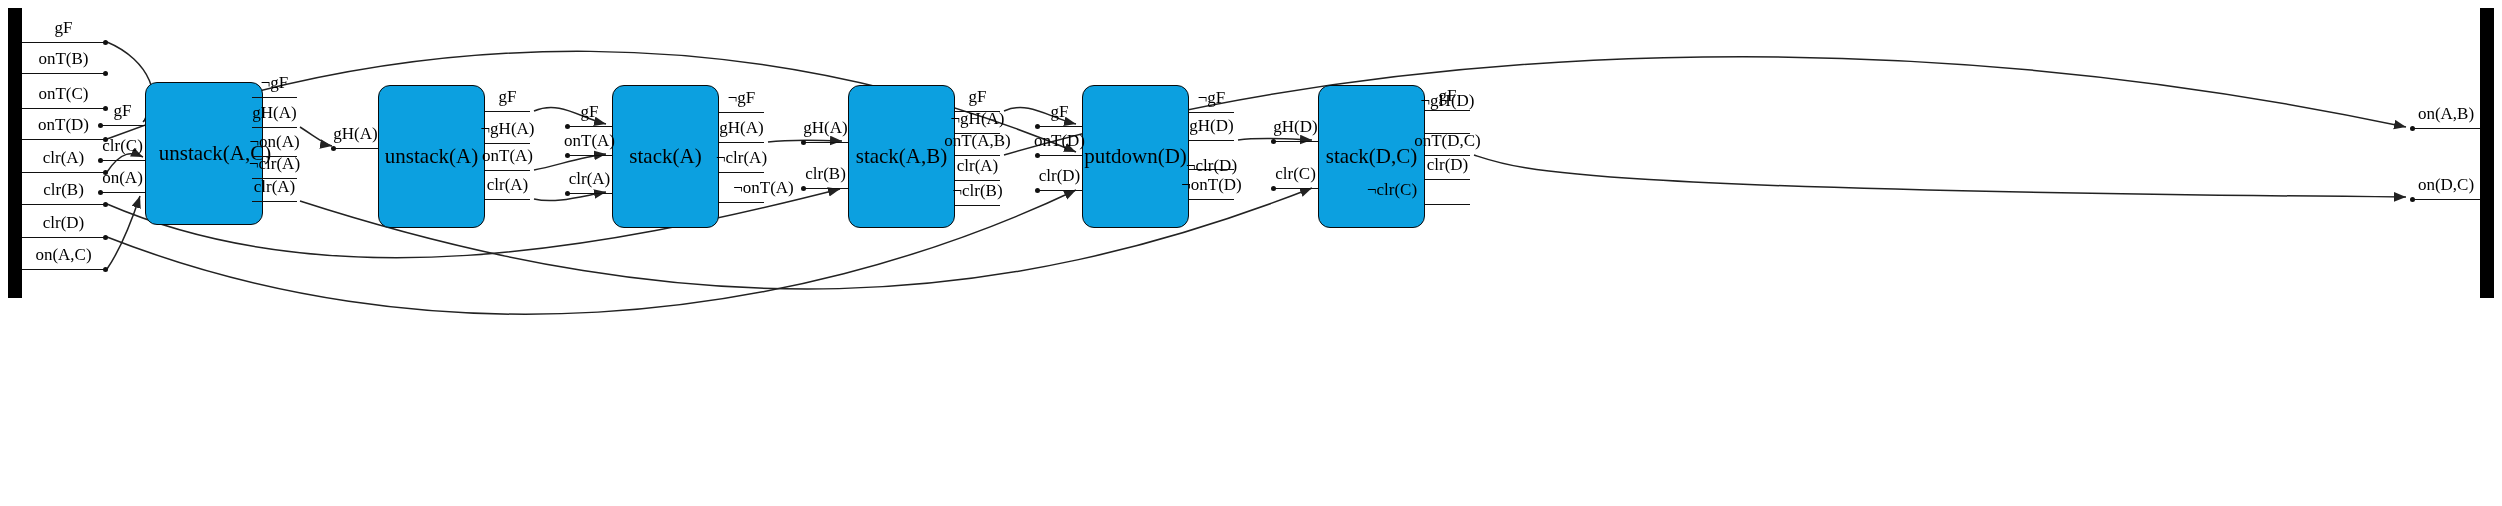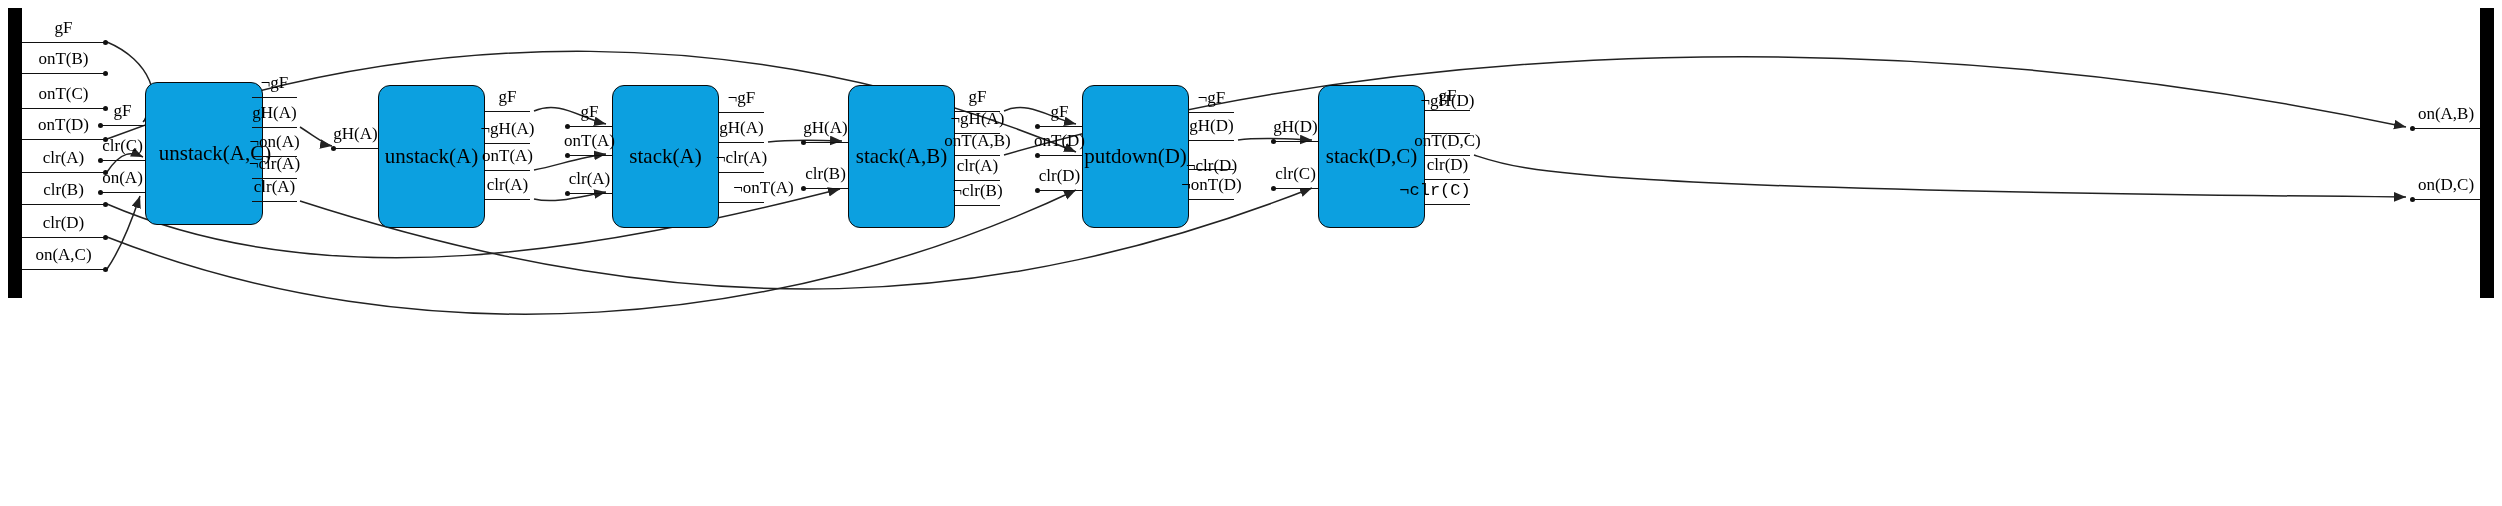--- a/index.html
+++ b/index.html
@@ -204,16 +204,16 @@
       <div class="plabel" style="left: 1295.5px; top: 184px;">clr(C)</div>
       <div style="position: absolute; background: rgb(17, 17, 17); height: 1.4px; z-index: 5; left: 1425px; top: 110px; width: 45px;"></div>
       <div class="plabel" style="left: 1447.5px; top: 106px;">gF</div>
       <div style="position: absolute; background: rgb(17, 17, 17); height: 1.4px; z-index: 5; left: 1425px; top: 133px; width: 45px;"></div>
       <div class="plabel" style="left: 1447.5px; top: 111px;">¬gH(D)</div>
       <div style="position: absolute; background: rgb(17, 17, 17); height: 1.4px; z-index: 5; left: 1425px; top: 155px; width: 45px;"></div>
       <div class="plabel" style="left: 1447.5px; top: 151px;">onT(D,C)</div>
       <div style="position: absolute; background: rgb(17, 17, 17); height: 1.4px; z-index: 5; left: 1425px; top: 179px; width: 45px;"></div>
       <div class="plabel" style="left: 1447.5px; top: 175px;">clr(D)</div>
       <div style="position: absolute; background: rgb(17, 17, 17); height: 1.4px; z-index: 5; left: 1425px; top: 204px; width: 45px;"></div>
-      <div class="plabel" style="left: 1435px; top: 200px; font-family: Liberation Mono, monospace;">¬clr(C)</div>
+      <div class="plabel" style="left: 1392px; top: 200px;">¬clr(C)</div>
     </div>
 
 </div>
 
 </body></html>

